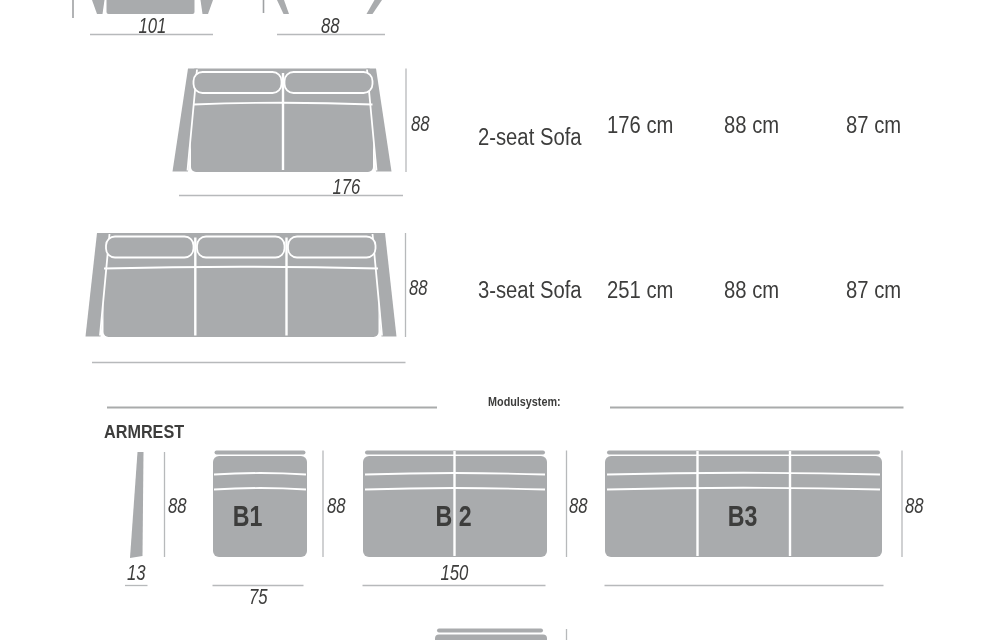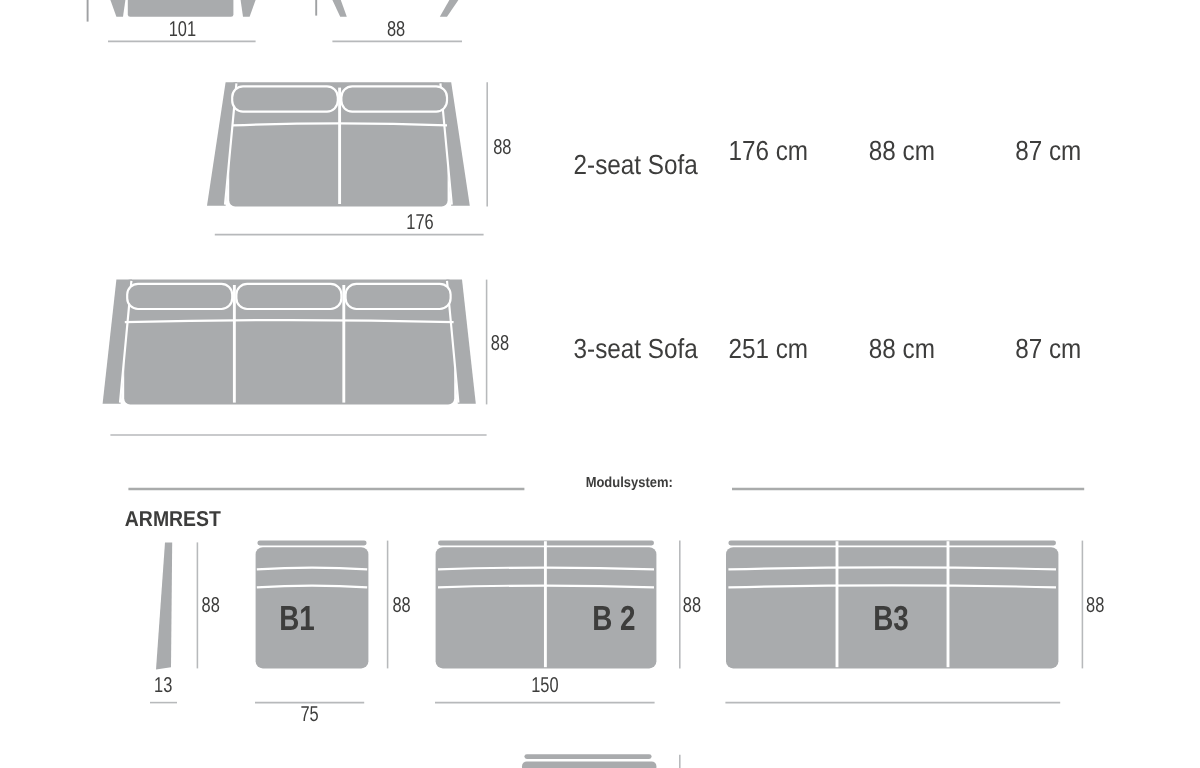--- a/index.html
+++ b/index.html
@@ -15,21 +15,21 @@
   #canvas{position:absolute;left:0;top:0;width:1000px;height:640px;}
   .sofa{fill:var(--sofa-fill);stroke:none;}
   .cush{fill:var(--sofa-fill);stroke:var(--seam);stroke-width:1.8;}
   .seam{fill:none;stroke:var(--seam);stroke-width:1.8;}
   .seamv{stroke:var(--seam);stroke-width:2.4;}
   .dim{stroke:var(--dim-line);stroke-width:1.3;}
   .frag{stroke:#9fa1a3;stroke-width:1.6;}
   .rule{stroke:var(--rule);stroke-width:2;}
   .lbl{position:absolute;white-space:nowrap;line-height:1;}
   .lbl>span{display:inline-block;}
-  .num{font-size:18px;}
+  .num{font-size:22px;font-style:italic;}
   .num>span{transform:scaleX(0.76);}
   .cnt{text-align:center;width:160px;margin-left:-80px;}
   .lft>span{transform-origin:0 50%;}
   .spec{font-size:23px;}
   .spec>span{transform:scaleX(0.88);transform-origin:0 50%;}
   .head{font-size:12px;font-weight:bold;}
   .head>span{transform:scaleX(0.9);}
   .subhead{font-size:18px;font-weight:bold;}
   .subhead>span{transform:scaleX(0.9);transform-origin:0 50%;}
   .blabel{font-size:29px;font-weight:bold;}
@@ -157,20 +157,20 @@
   <div class="lbl head cnt" style="left:524px;top:396px;"><span>Modulsystem:</span></div>
   <div class="lbl subhead lft" style="left:104px;top:423px;"><span>ARMREST</span></div>
 
   <div class="lbl num lft" style="left:168px;top:495px;"><span>88</span></div>
   <div class="lbl num cnt" style="left:136px;top:562px;"><span>13</span></div>
 
   <div class="lbl blabel cnt" style="left:248px;top:502px;"><span>B1</span></div>
   <div class="lbl num lft" style="left:327px;top:495px;"><span>88</span></div>
   <div class="lbl num cnt" style="left:258px;top:586px;"><span>75</span></div>
 
-  <div class="lbl blabel cnt" style="left:454px;top:502px;text-align:right;"><span>B 2</span></div>
+  <div class="lbl blabel cnt" style="left:454px;top:502px;"><span>B 2</span></div>
   <div class="lbl num lft" style="left:569px;top:495px;"><span>88</span></div>
   <div class="lbl num cnt" style="left:454px;top:562px;"><span>150</span></div>
 
   <div class="lbl blabel cnt" style="left:743px;top:502px;"><span>B3</span></div>
   <div class="lbl num lft" style="left:905px;top:495px;"><span>88</span></div>
 
 </div>
 
 </body></html>

